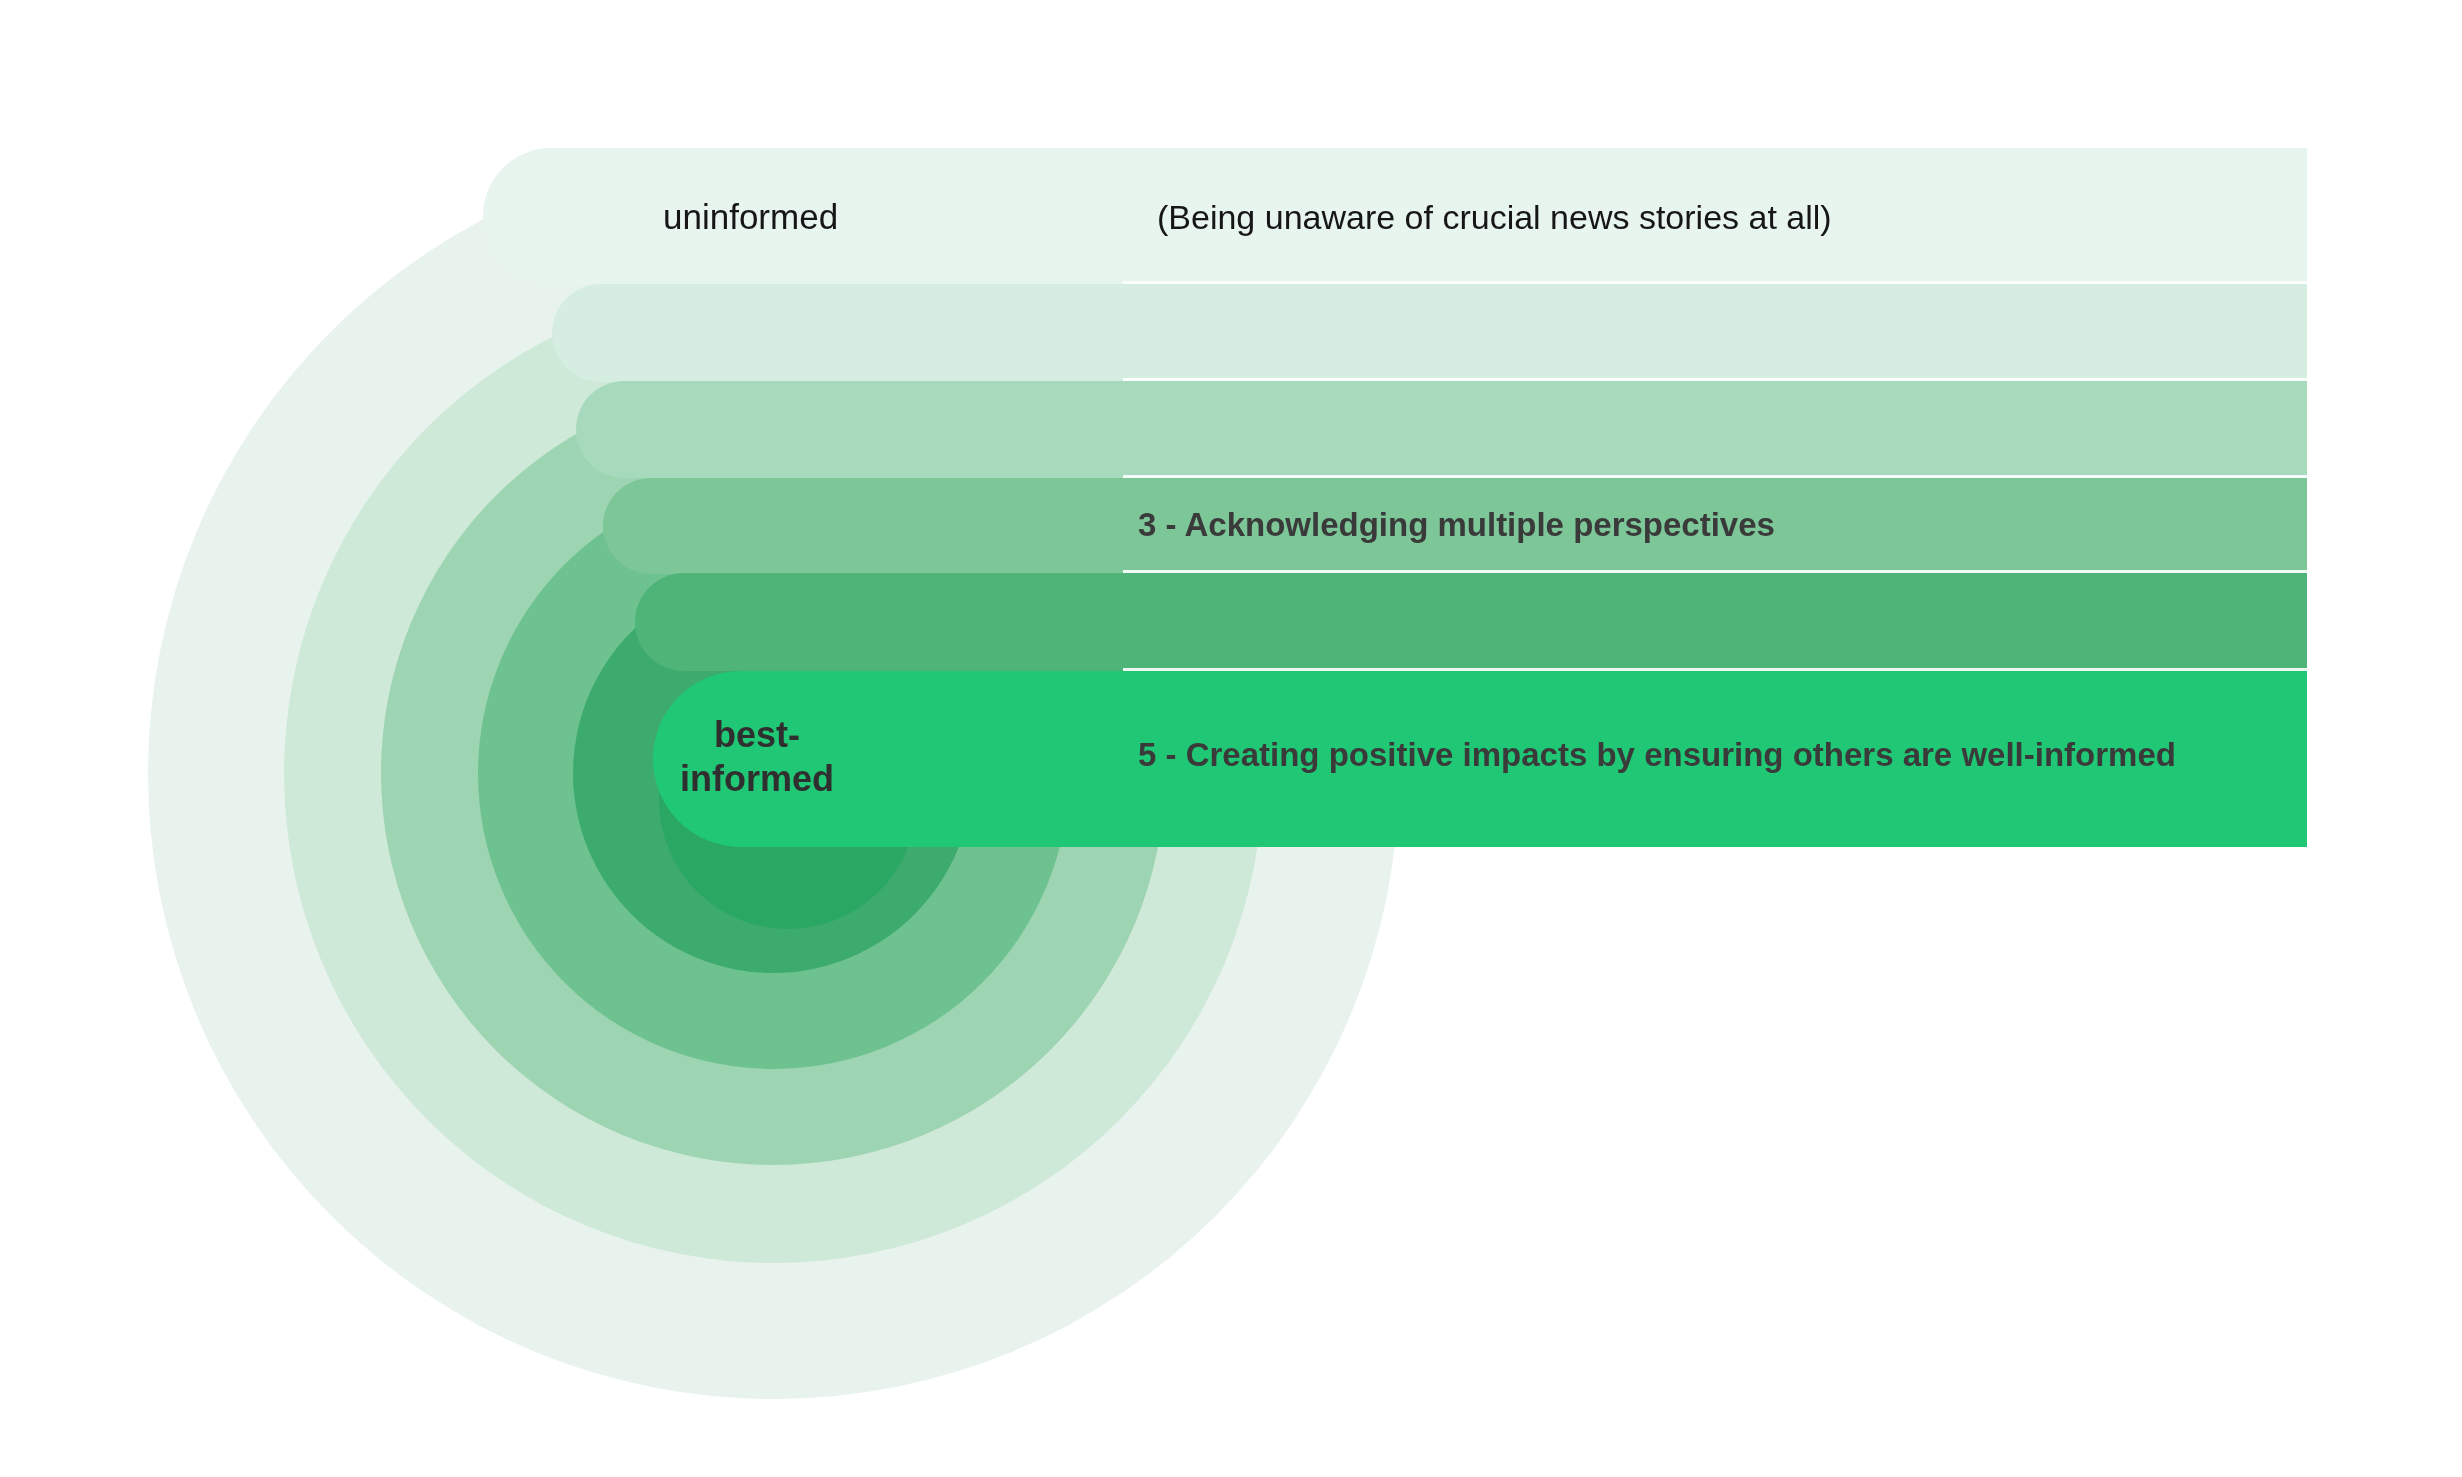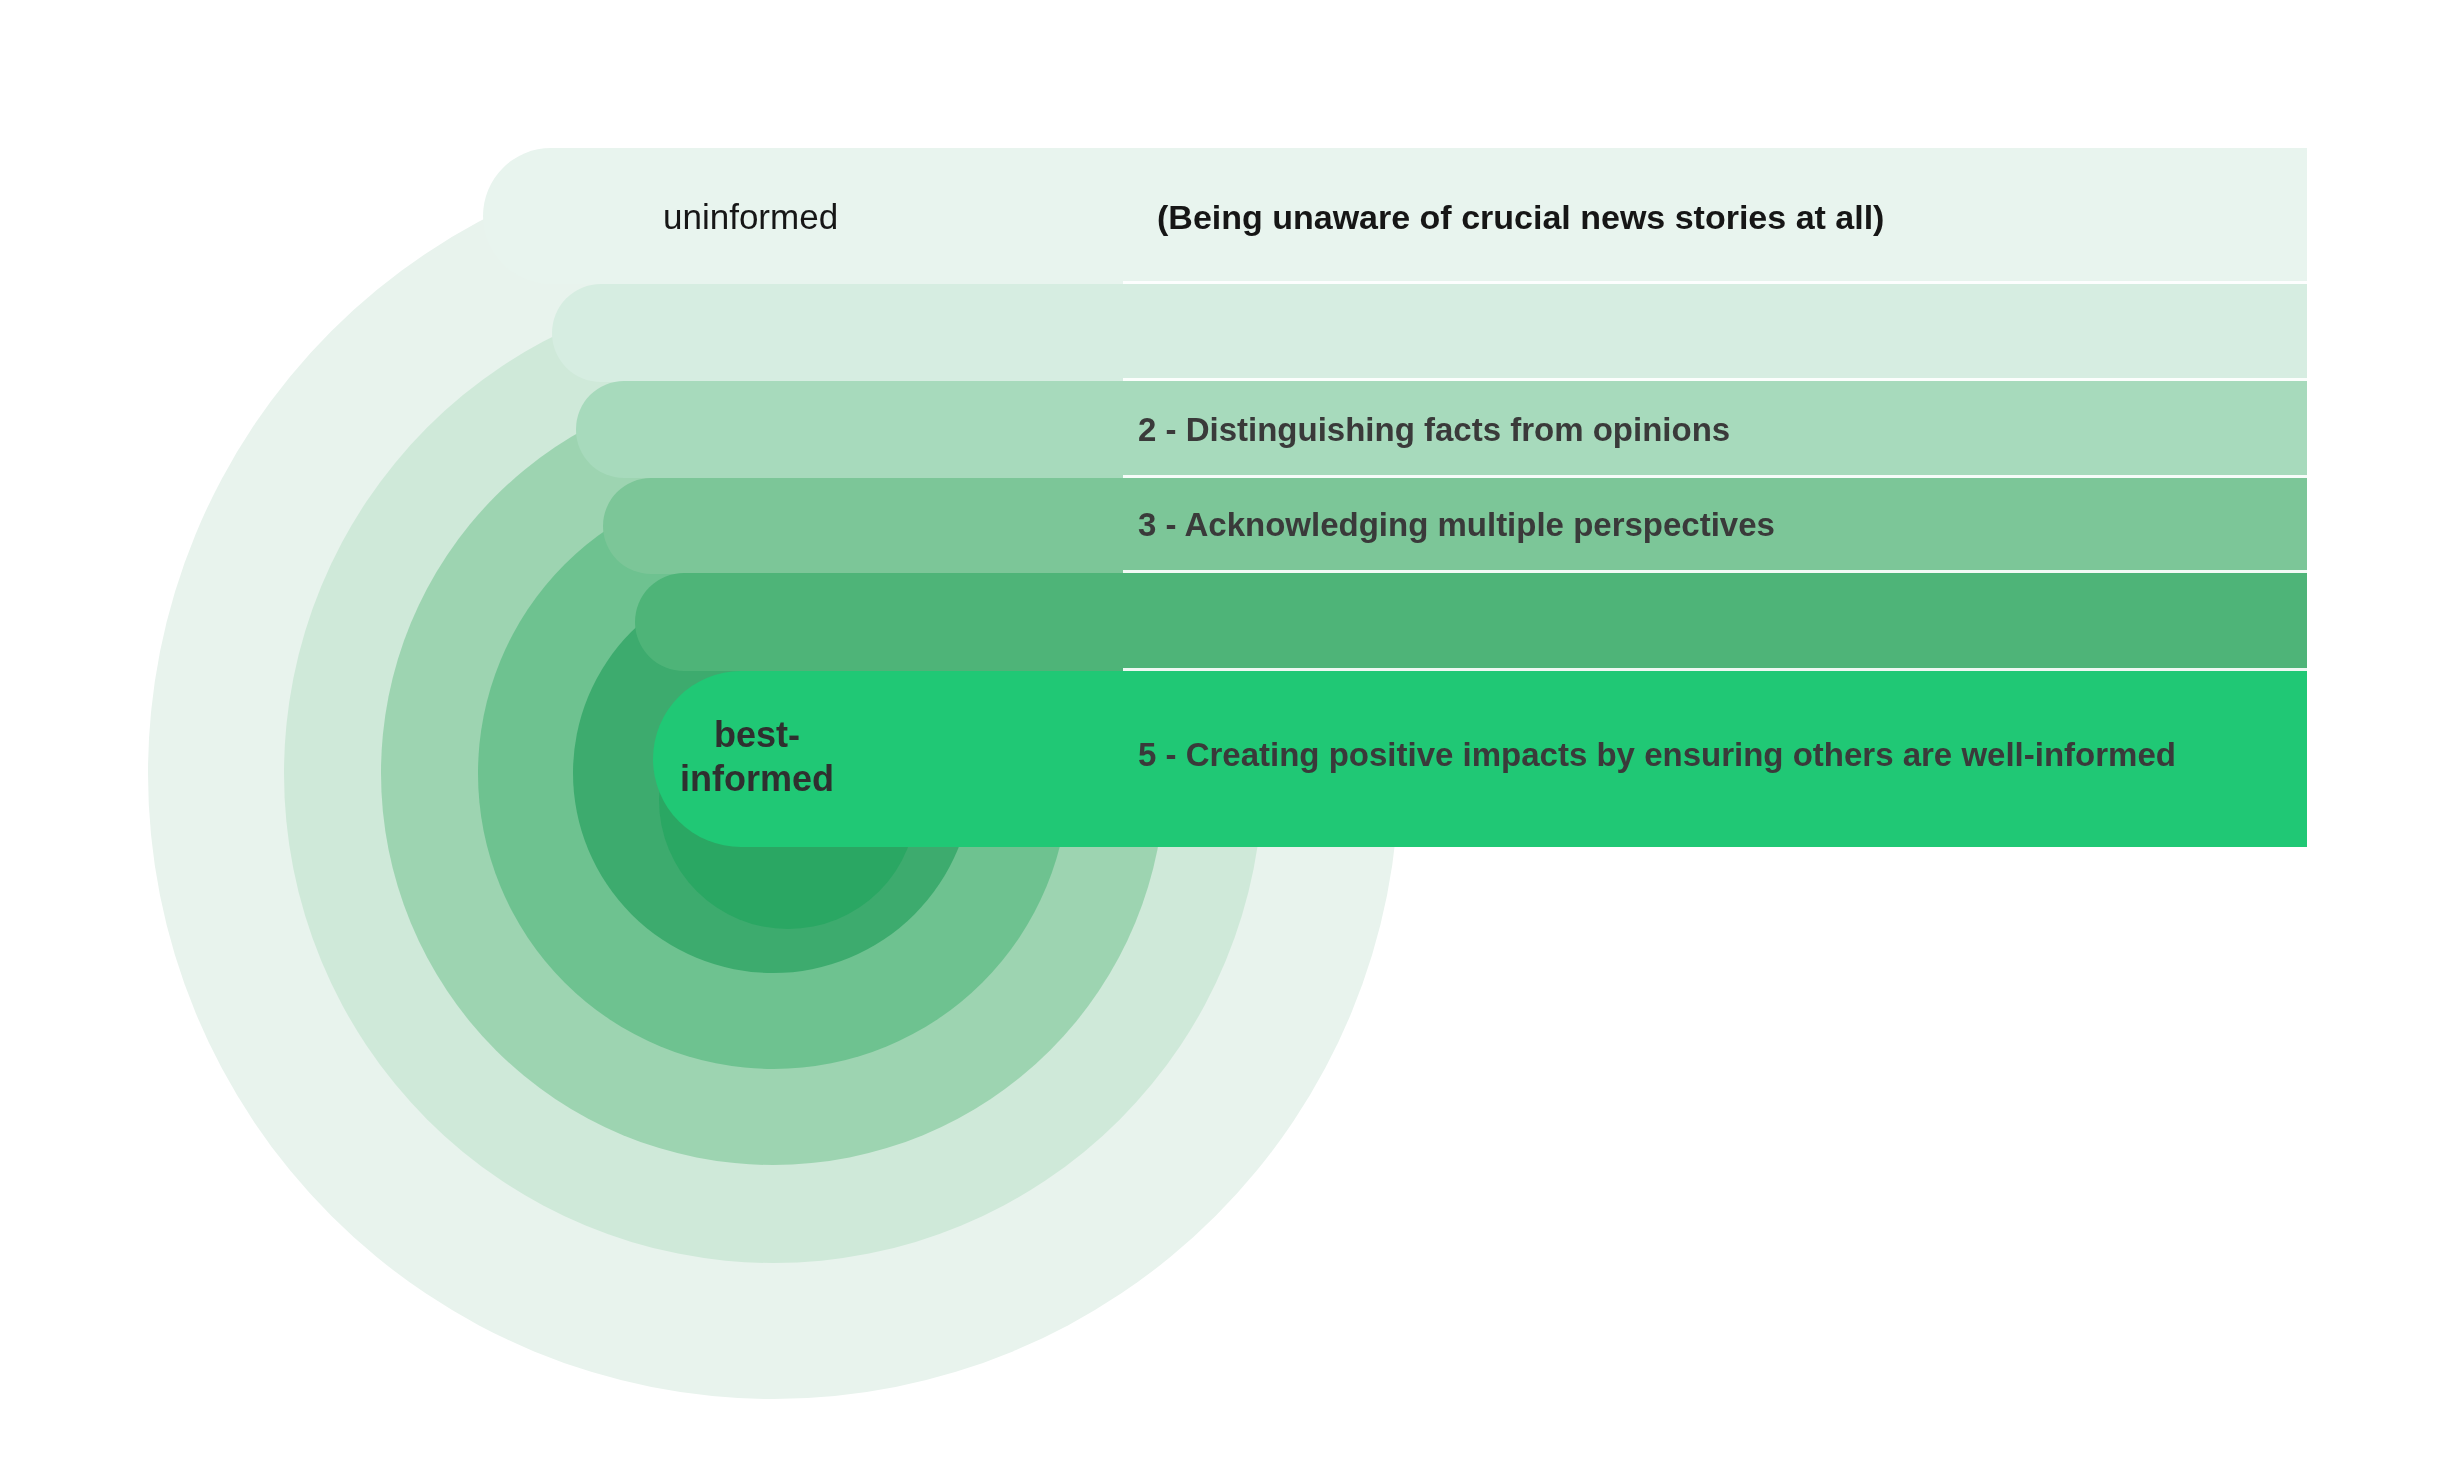--- a/index.html
+++ b/index.html
@@ -69,21 +69,21 @@
   .b4 { left: 635px; top: 573px; width: 1672px; height:  98px; border-radius: 49px 0 0 49px; }
   .b5 { left: 653px; top: 671px; width: 1654px; height: 176px; border-radius: 89px 0 0 89px; }
 
   .s1 { left: 1123px; top: 281px; width: 1184px; }
   .s2 { left: 1123px; top: 378px; width: 1184px; }
   .s3 { left: 1123px; top: 475px; width: 1184px; }
   .s4 { left: 1123px; top: 570px; width: 1184px; }
   .s5 { left: 1123px; top: 668px; width: 1184px; }
 
   .l-uninformed   { left:  663px; top: 197px; }
-  .l-description  { left: 1157px; top: 198px; font-size: 34px; font-weight: bold; }
+  .l-description  { left: 1157px; top: 198px; font-size: 34px; }
   .l-band1 { left: 1138px; top: 312px; }
   .l-band2 { left: 1138px; top: 410px; }
   .l-band3 { left: 1138px; top: 505px; }
   .l-band4 { left: 1138px; top: 602px; }
   .l-band5 { left: 1138px; top: 735px; }
 </style>
 </head>
 <body>
 
 <div id="canvas">
@@ -104,21 +104,20 @@
 
   <div class="separator s1"></div>
   <div class="separator s2"></div>
   <div class="separator s3"></div>
   <div class="separator s4"></div>
   <div class="separator s5"></div>
 
   <div class="toplabel l-uninformed" style="color: rgb(22, 22, 22);">uninformed</div>
   <div class="toplabel l-description" style="color: rgb(22, 22, 22);">(Being unaware of crucial news stories at all)</div>
 
-  <div class="bandlabel l-band2" style="color: rgb(58, 58, 58);">2 - Distinguishing facts from opinions</div>
   <div class="bandlabel l-band3" style="color: rgb(58, 58, 58);">3 - Acknowledging multiple perspectives</div>
   <div class="bandlabel l-band5" style="color: rgb(58, 58, 58);">5 - Creating positive impacts by ensuring others are well-informed</div>
 
   <div class="centerlabel" style="color: rgb(47, 47, 47);">
     <div>best-</div>
     <div>informed</div>
   </div>
 
 </div>
 

